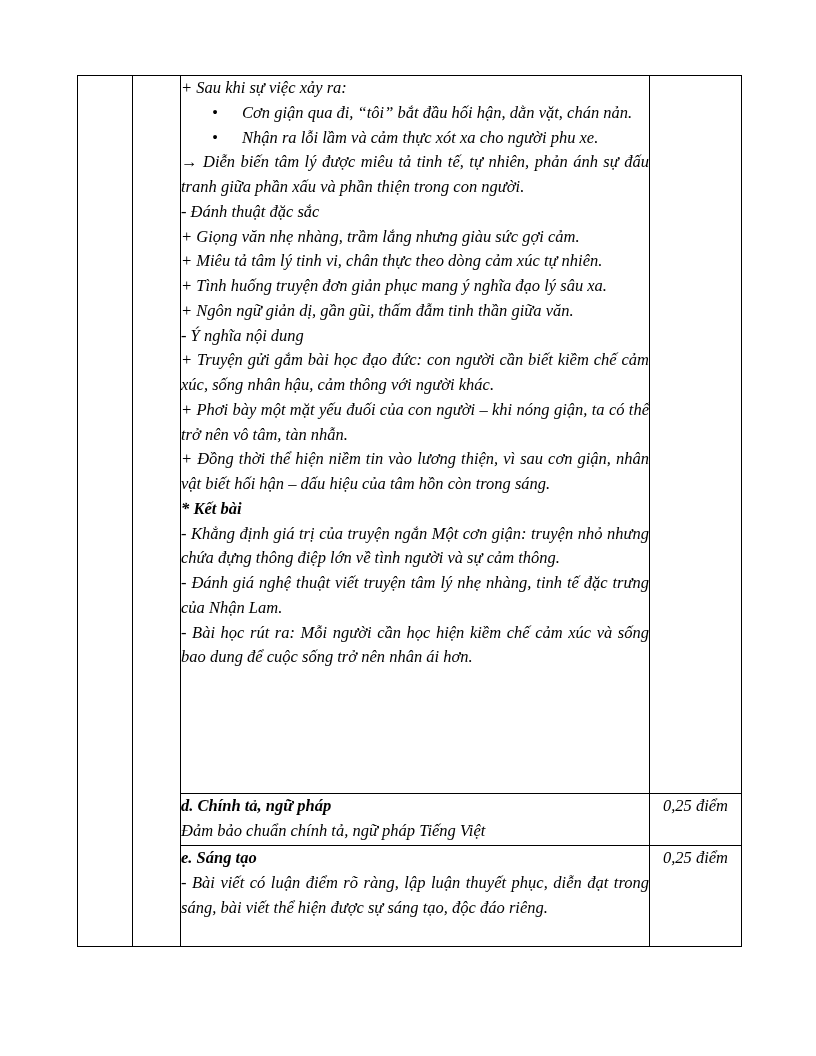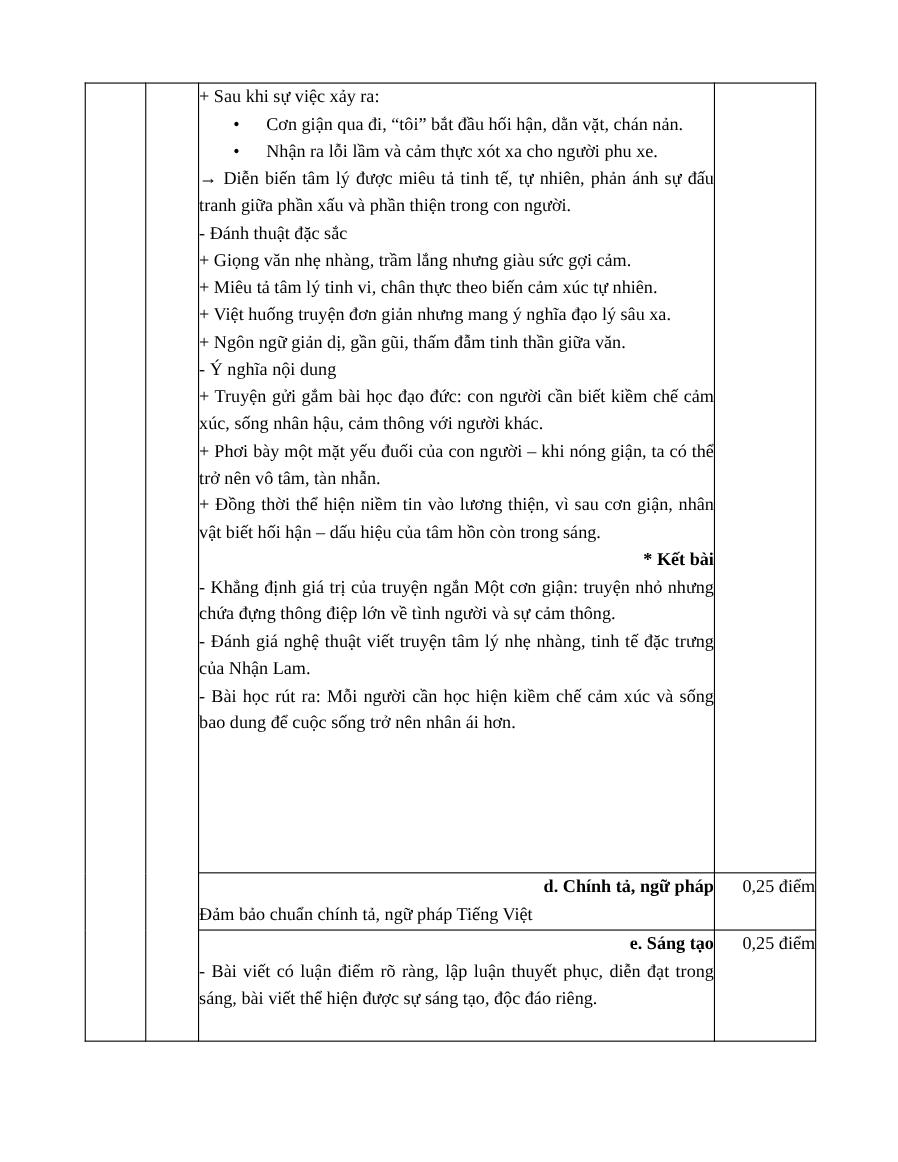--- a/index.html
+++ b/index.html
@@ -6,20 +6,21 @@
     margin: 0;
     padding: 0;
     background: #ffffff;
   }
   .page {
     position: relative;
     width: 816px;
     height: 1048px;
     background: #ffffff;
     overflow: hidden;
+    font-style: italic;
   }
   table.rubric {
     position: absolute;
     left: 77px;
     top: 75px;
     width: 664px;
     border-collapse: collapse;
     table-layout: fixed;
     font-family: "Liberation Serif", "DejaVu Serif", serif;
     font-size: 16.5px;
@@ -34,30 +35,30 @@
   }
   tr.r-main { height: 718px; }
   tr.r-d    { height: 52px; }
   tr.r-e    { height: 101px; }
 
   td.cell-content {
     padding: 1px 4px 0 4px;
   }
   td.cell-score {
     vertical-align: middle;
-    text-align: right;
+    text-align: center;
     padding: 0 2px;
   }
   .para {
     margin: 0;
     text-align: justify;
   }
   .para.bold {
     font-weight: bold;
-    text-align: right;
+    text-align: left;
   }
   .para.bullet {
     position: relative;
     padding-left: 61px;
   }
   .bullet-marker {
     position: absolute;
     left: 31px;
     top: 0;
   }
@@ -77,22 +78,22 @@
       <tr class="r-main">
         <td rowspan="3"></td>
         <td rowspan="3"></td>
         <td class="cell-content">
           <p class="para">+ Sau khi sự việc xảy ra:</p>
           <p class="para bullet"><span class="bullet-marker">•</span><span>Cơn giận qua đi, “tôi” bắt đầu hối hận, dằn vặt, chán nản.</span></p>
           <p class="para bullet"><span class="bullet-marker">•</span><span>Nhận ra lỗi lầm và cảm thực xót xa cho người phu xe.</span></p>
           <p class="para">→ Diễn biến tâm lý được miêu tả tinh tế, tự nhiên, phản ánh sự đấu tranh giữa phần xấu và phần thiện trong con người.</p>
           <p class="para">- Đánh thuật đặc sắc</p>
           <p class="para">+ Giọng văn nhẹ nhàng, trầm lắng nhưng giàu sức gợi cảm.</p>
-          <p class="para">+ Miêu tả tâm lý tinh vi, chân thực theo biến cảm xúc tự nhiên.</p>
-          <p class="para">+ Việt huống truyện đơn giản nhưng mang ý nghĩa đạo lý sâu xa.</p>
+          <p class="para">+ Miêu tả tâm lý tinh vi, chân thực theo dòng cảm xúc tự nhiên.</p>
+          <p class="para">+ Tình huống truyện đơn giản phục mang ý nghĩa đạo lý sâu xa.</p>
           <p class="para">+ Ngôn ngữ giản dị, gần gũi, thấm đẫm tinh thần giữa văn.</p>
           <p class="para">- Ý nghĩa nội dung</p>
           <p class="para">+ Truyện gửi gắm bài học đạo đức: con người cần biết kiềm chế cảm xúc, sống nhân hậu, cảm thông với người khác.</p>
           <p class="para">+ Phơi bày một mặt yếu đuối của con người – khi nóng giận, ta có thể trở nên vô tâm, tàn nhẫn.</p>
           <p class="para">+ Đồng thời thể hiện niềm tin vào lương thiện, vì sau cơn giận, nhân vật biết hối hận – dấu hiệu của tâm hồn còn trong sáng.</p>
           <p class="para bold">* Kết bài</p>
           <p class="para">- Khẳng định giá trị của truyện ngắn Một cơn giận: truyện nhỏ nhưng chứa đựng thông điệp lớn về tình người và sự cảm thông.</p>
           <p class="para">- Đánh giá nghệ thuật viết truyện tâm lý nhẹ nhàng, tinh tế đặc trưng của Nhận Lam.</p>
           <p class="para">- Bài học rút ra: Mỗi người cần học hiện kiềm chế cảm xúc và sống bao dung để cuộc sống trở nên nhân ái hơn.</p>
         </td>

